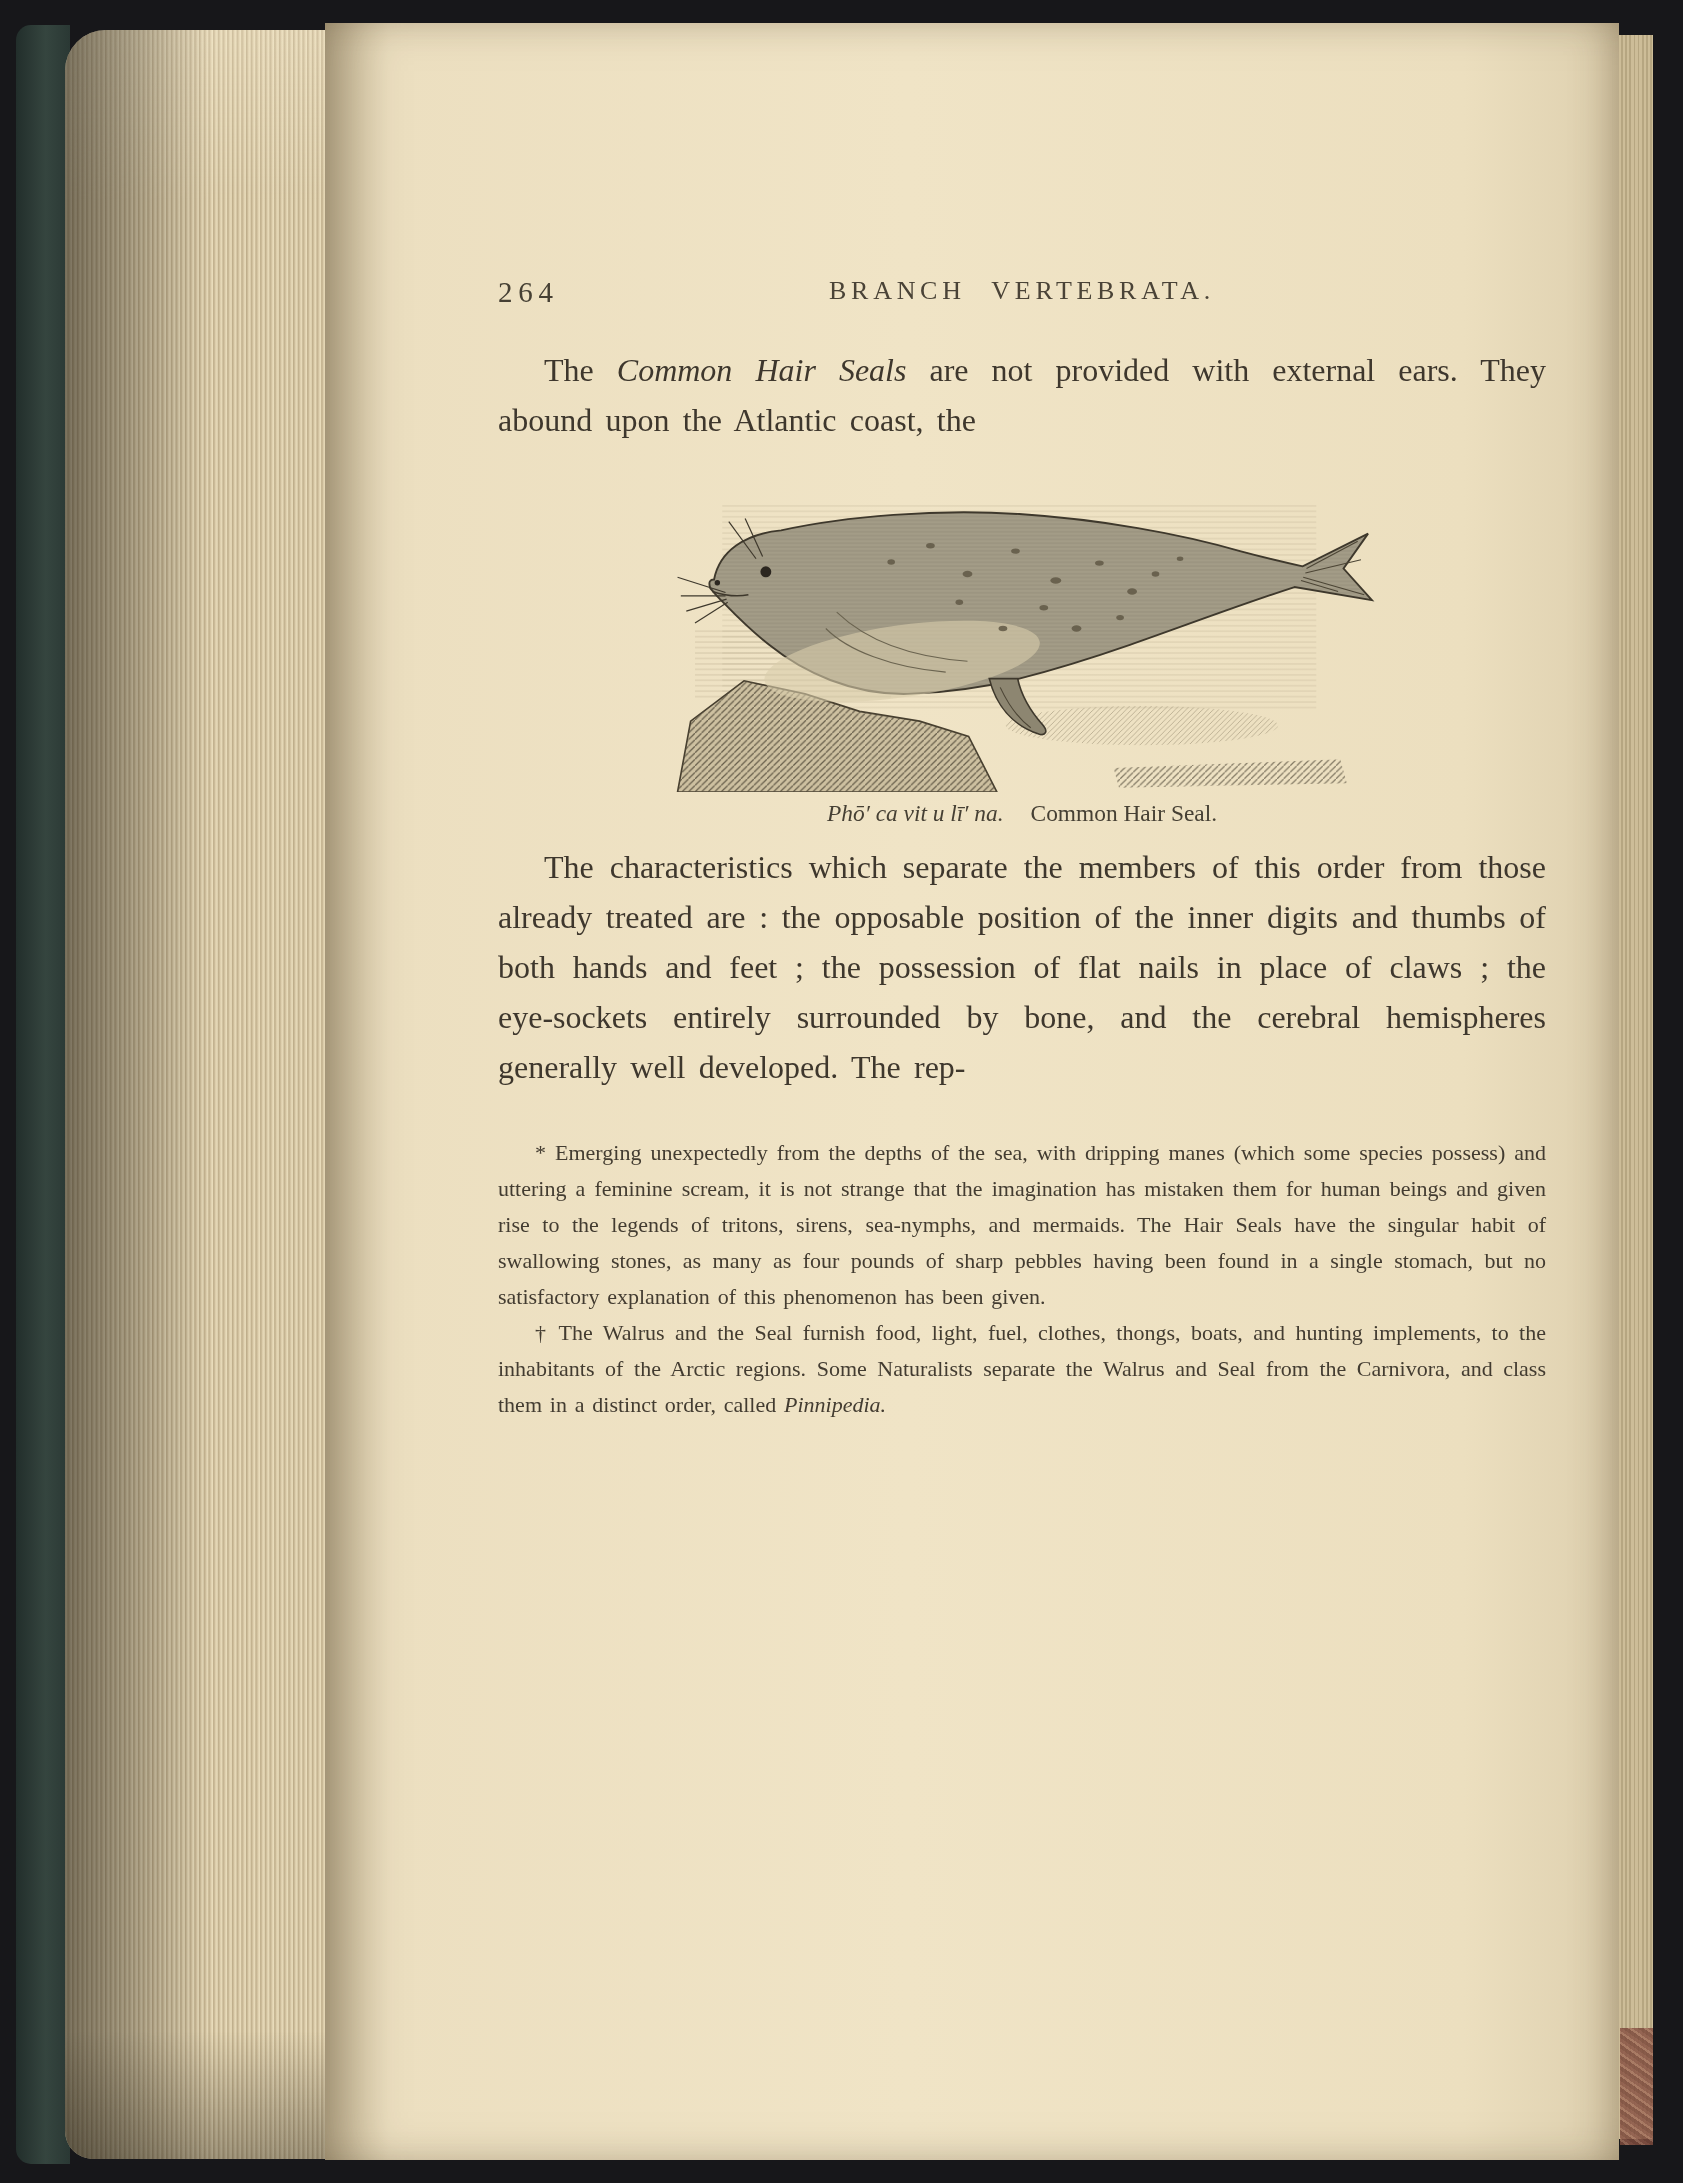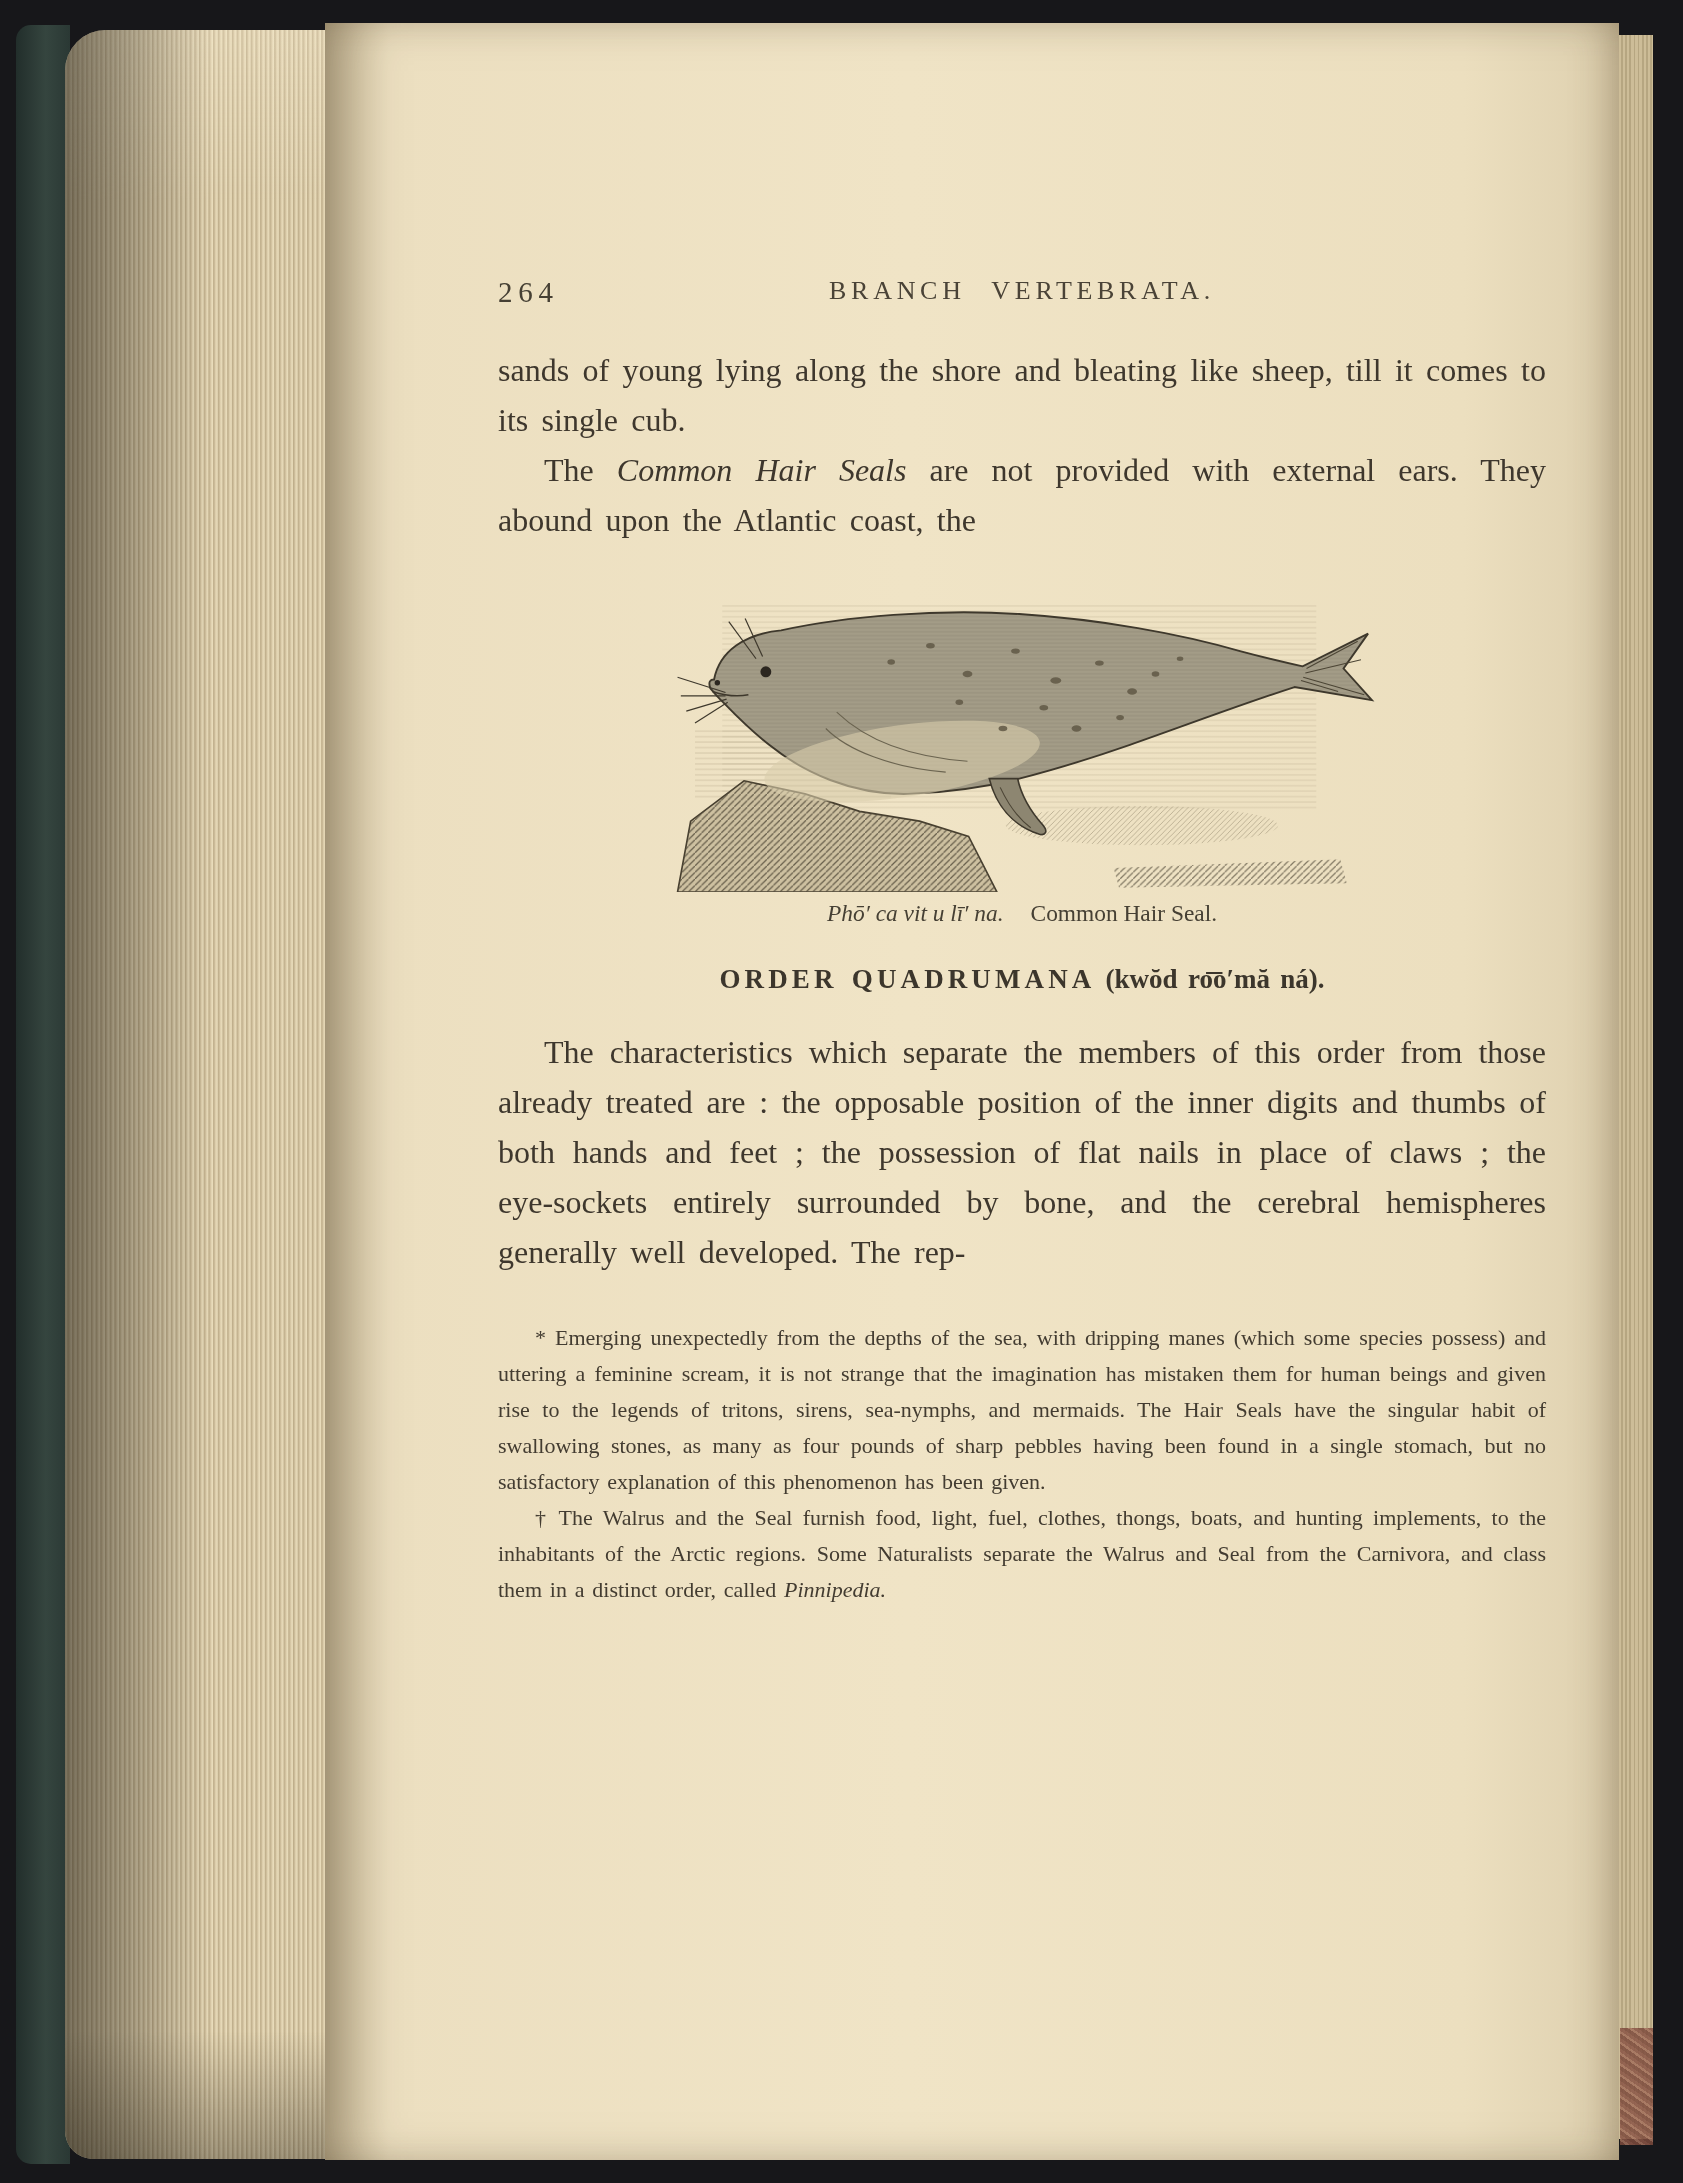--- a/index.html
+++ b/index.html
@@ -94,21 +94,20 @@
 <div class="edge-marbling"></div>
 
 <div class="page">
   <div class="content">
 
     <div class="pagehead">
       <span class="page-number">264</span>
       <div class="running-head">BRANCH  VERTEBRATA.</div>
     </div>
 
-    <p class="bodytext"><span>sands of young lying along the shore and bleating like sheep, till it comes to its single cub.</span></p>
 
     <p class="bodytext indent"><span>The </span><span class="ital">Common Hair Seals</span><span> are not provided with external ears.  They abound upon the Atlantic coast, the</span></p>
 
     <div class="figure">
 
       <svg class="fig-art" width="760" height="327" viewBox="0 0 1320 600">
         <defs>
           <pattern id="hatchH" width="9" height="10" patternUnits="userSpaceOnUse">
             <line x1="0" y1="5" x2="9" y2="5" stroke="#b4a popular88" stroke-width="1.4"></line>
           </pattern>
@@ -203,21 +202,20 @@
           <path d="M1180 198 L1282 174"></path>
           <path d="M1176 206 L1288 238"></path>
           <path d="M1172 212 L1240 232"></path>
         </g>
       </svg>
 
       <div class="fig-caption"><span class="lat">Phō′ ca  vit u lī′ na.</span><span class="common">Common Hair Seal.</span></div>
     </div>
 
 
-    <div class="section-heading"><span class="ordname">ORDER QUADRUMANA</span><span> (kwŏd ro͞o′mă ná).</span></div>
 
     <p class="bodytext indent"><span>The characteristics which separate the members of this order from those already treated are : the opposable position of the inner digits and thumbs of both hands and feet ; the possession of flat nails in place of claws ; the eye-sockets entirely surrounded by bone, and the cerebral hemispheres generally well developed.  The rep-</span></p>
 
     <div class="footnotes">
       <p class="footnote"><span>* Emerging unexpectedly from the depths of the sea, with dripping manes (which some species possess) and uttering a feminine scream, it is not strange that the imagination has mistaken them for human beings and given rise to the legends of tritons, sirens, sea-nymphs, and mermaids.  The Hair Seals have the singular habit of swallowing stones, as many as four pounds of sharp pebbles having been found in a single stomach, but no satisfactory explanation of this phenomenon has been given.</span></p>
       <p class="footnote"><span>† The Walrus and the Seal furnish food, light, fuel, clothes, thongs, boats, and hunting implements, to the inhabitants of the Arctic regions.  Some Naturalists separate the Walrus and Seal from the Carnivora, and class them in a distinct order, called </span><span class="ital">Pinnipedia.</span></p>
     </div>
 
   </div>
 </div>

